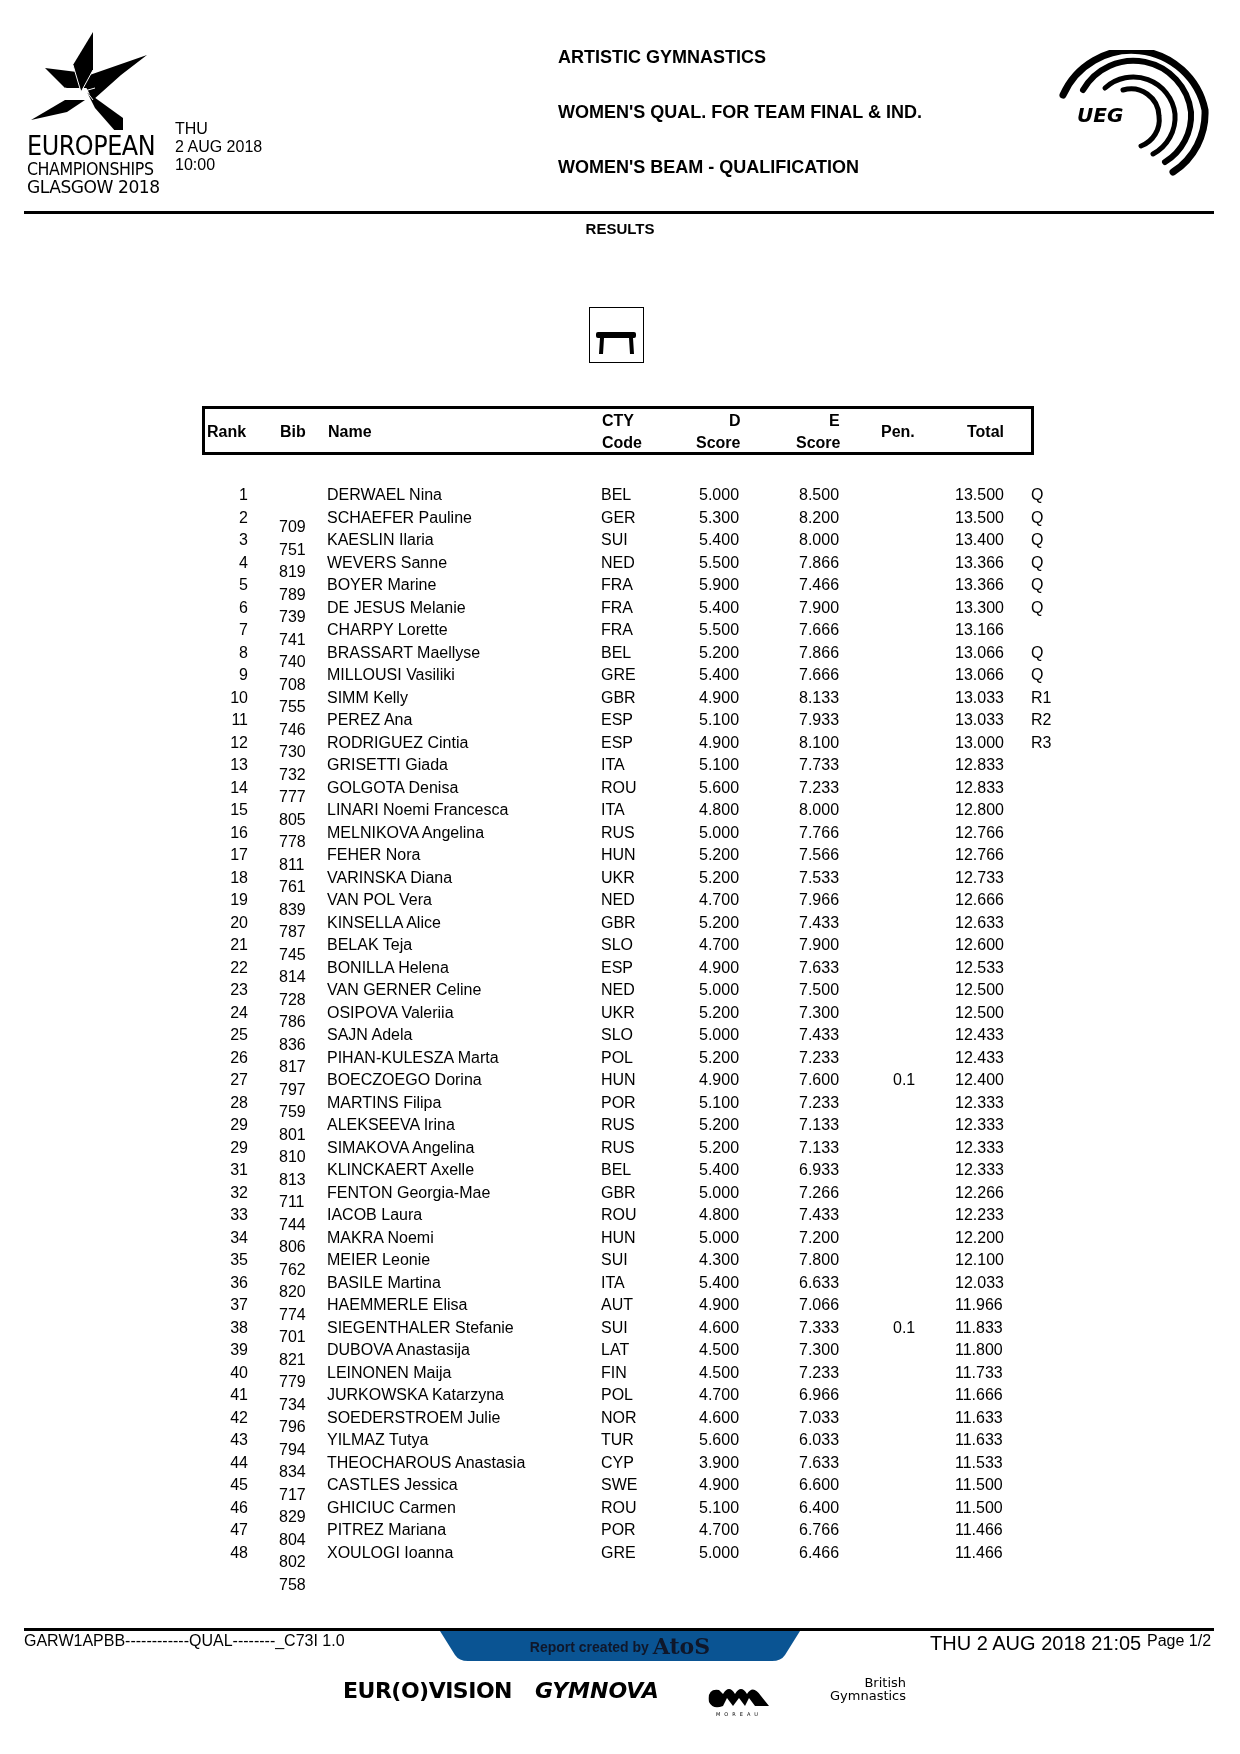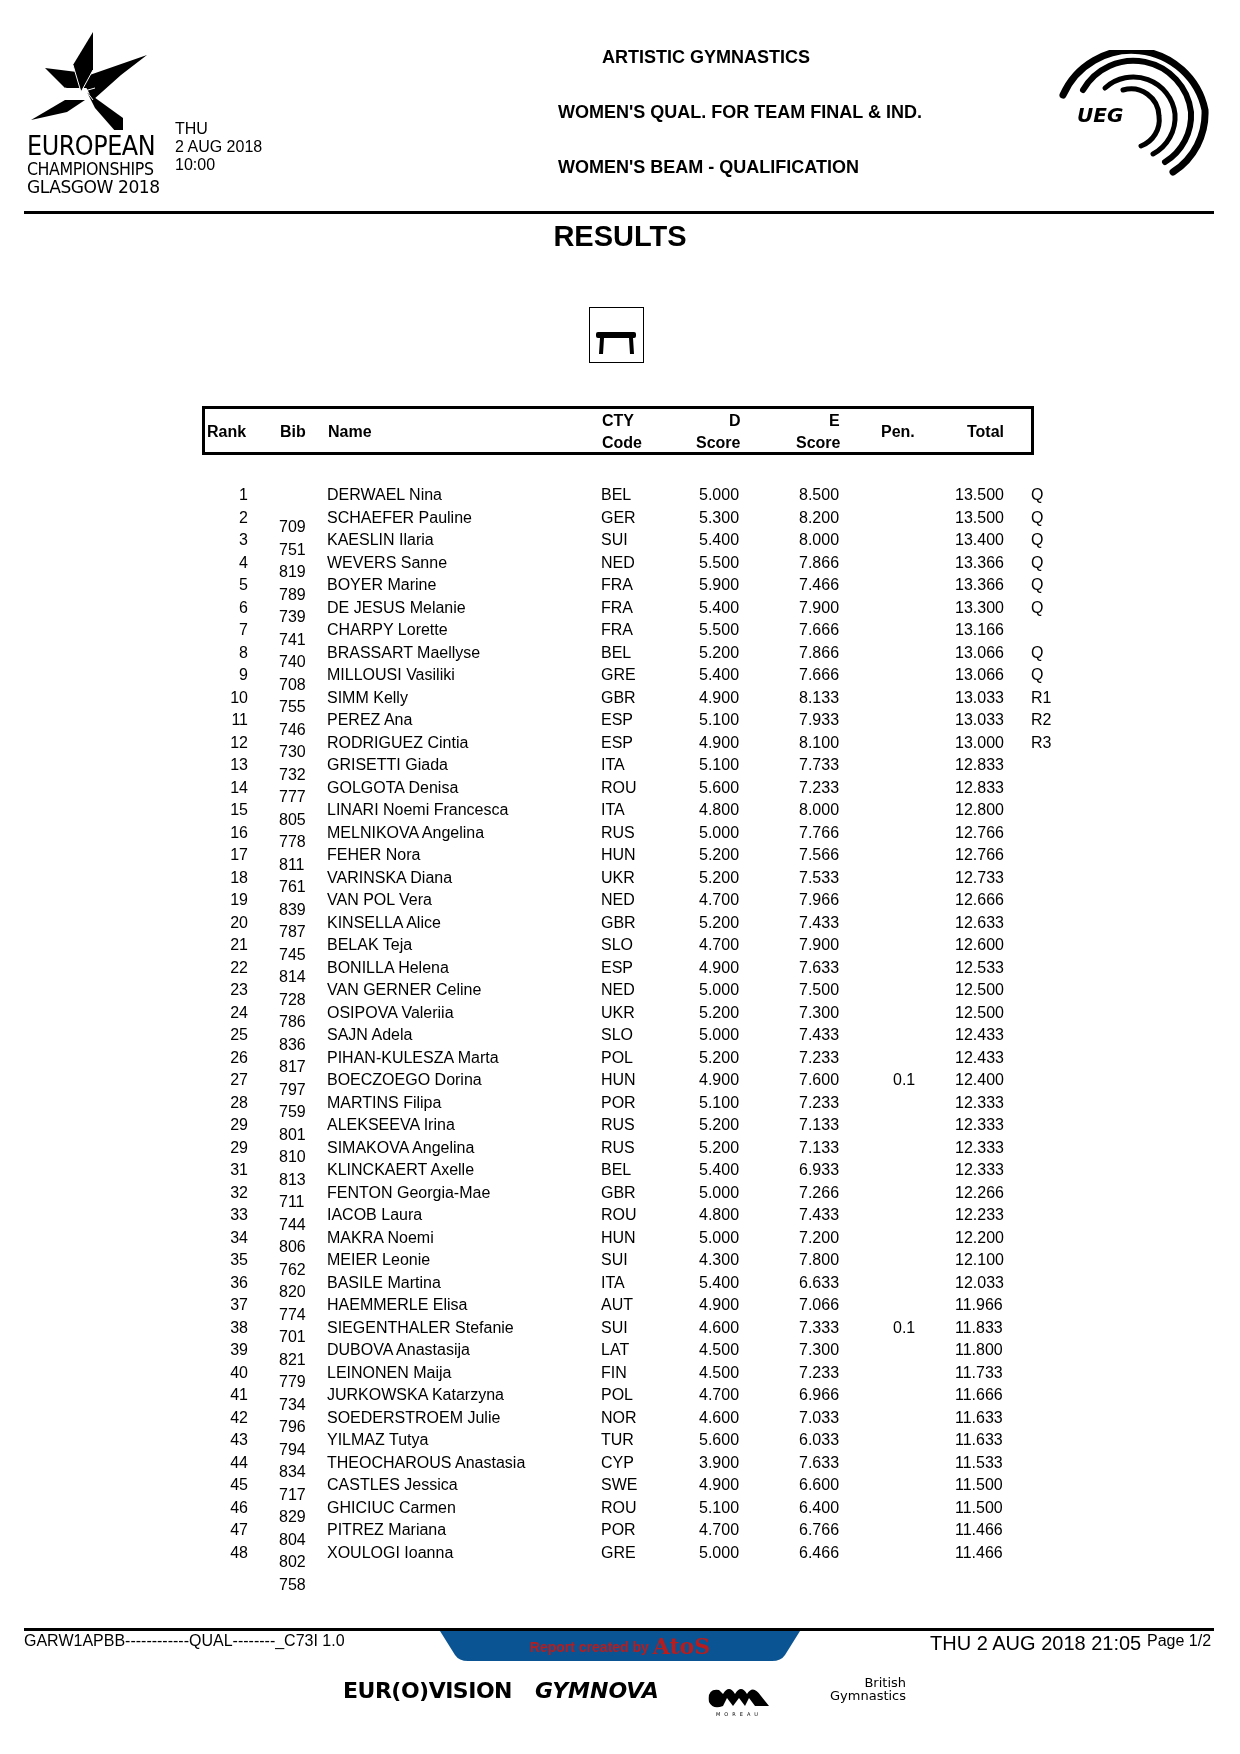--- a/index.html
+++ b/index.html
@@ -11,29 +11,29 @@
   #logo-eu { left: 25px; top: 30px; width: 150px; height: 170px; }
   #logo-eu svg { position: absolute; left: 0; top: 0; }
   .eu-word { position: absolute; left: 2px; font-family: "DejaVu Sans", sans-serif; font-weight: 400; color: #000; letter-spacing: -0.5px; line-height: 1; }
   .eu-1 { top: 103px; font-size: 26px; transform: scaleX(0.92); transform-origin: left; }
   .eu-2 { top: 130px; font-size: 18px; transform: scaleX(0.88); transform-origin: left; }
   .eu-3 { top: 148px; font-size: 18px; transform: scaleX(0.95); transform-origin: left; }
 
   #date-block { left: 175px; top: 120px; font-size: 16px; line-height: 18px; }
 
   .hdr-line { left: 558px; font-size: 18px; font-weight: bold; letter-spacing: 0; }
-  #h1 { top: 47px; margin-left: 44px; }
+  #h1 { top: 47px; }
   #h2 { top: 102px; }
   #h3 { top: 157px; }
 
   #ueg-logo { left: 1055px; top: 50px; width: 160px; height: 130px; }
 
   #top-rule { left: 24px; top: 211px; width: 1190px; height: 3px; background: #000; }
 
-  #results-title { left: 0; top: 220px; width: 1240px; text-align: center; font-size: 29px; font-weight: bold; }
+  #results-title { left: 0; top: 220px; width: 1240px; text-align: center; font-size: 15px; font-weight: bold; }
 
   #apparatus-box { left: 589px; top: 307px; width: 55px; height: 56px; border: 1px solid #000; box-sizing: border-box; }
 
   
   #table-head { left: 202px; top: 406px; width: 832px; height: 49px; border: 3px solid #000; box-sizing: border-box; }
   .th { position: absolute; font-size: 16px; font-weight: bold; line-height: 20px; }
   .th-single { top: 13px; }
   .th-top { top: 2px; }
   .th-bottom { top: 24px; }
 
@@ -49,21 +49,21 @@
   .c-e { left: 799px; }
   .c-pen { left: 893px; }
   .c-total { left: 955px; }
   .c-q { left: 1031px; }
 
   
   #bottom-rule { left: 24px; top: 1628px; width: 1190px; height: 3px; background: #000; }
   #doc-code { left: 24px; top: 1632px; font-size: 16px; }
   #atos-band { left: 440px; top: 1631px; width: 360px; height: 30px; }
   #atos-band svg { position: absolute; left: 0; top: 0; }
-  #atos-text { position: absolute; left: 0; top: 0; width: 360px; height: 30px; text-align: center; color: #b91c1c; font-size: 14px; font-weight: bold; line-height: 30px; }
+  #atos-text { position: absolute; left: 0; top: 0; width: 360px; height: 30px; text-align: center; color: #0f172a; font-size: 14px; font-weight: bold; line-height: 30px; }
   #atos-text .brand { font-family: "DejaVu Serif", serif; font-size: 22px; font-weight: bold; vertical-align: -2px; }
   #report-ts { left: 930px; top: 1632px; font-size: 20px; }
   #page-num { left: 1147px; top: 1632px; font-size: 16px; }
 
   .sponsor { top: 1678px; font-weight: bold; color: #000; }
   #sp-eurovision { left: 343px; font-size: 22px; font-family: "DejaVu Sans", sans-serif; letter-spacing: -0.5px; }
   #sp-gymnova { left: 535px; font-size: 22px; font-family: "DejaVu Sans", sans-serif; font-style: italic; letter-spacing: 0px; }
   #sp-moreau { left: 705px; top: 1680px; width: 68px; height: 38px; }
   #sp-british { left: 830px; top: 1676px; font-size: 13px; font-weight: normal; line-height: 13px; text-align: right; font-family: "DejaVu Sans", sans-serif; }
 </style>

